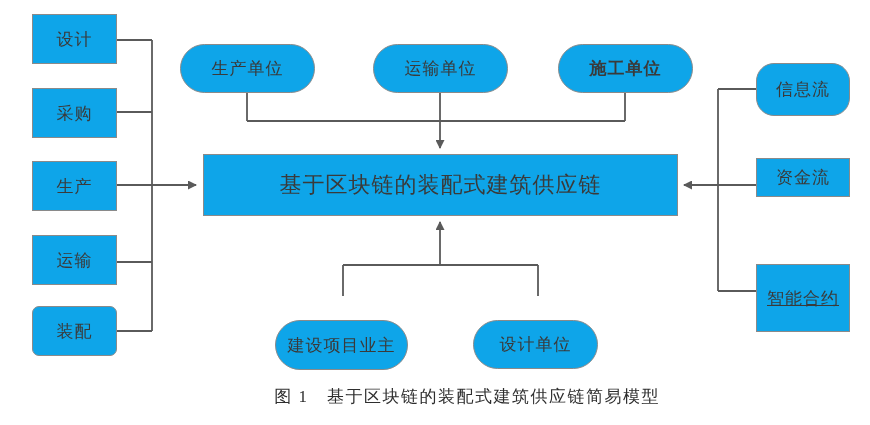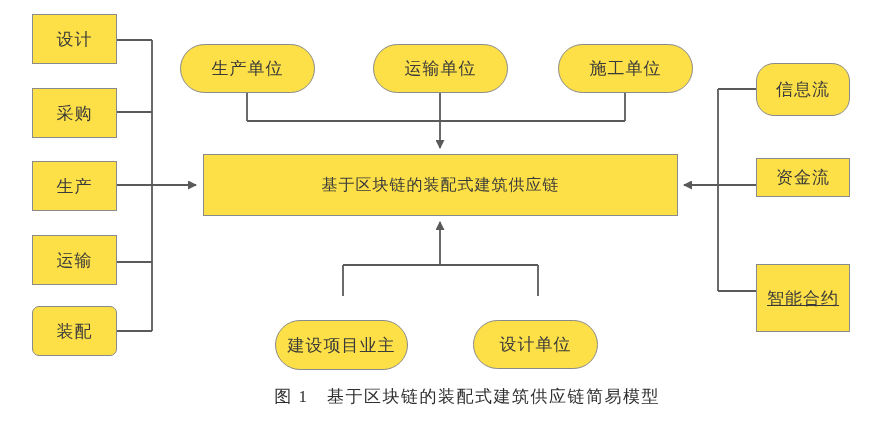--- a/index.html
+++ b/index.html
@@ -17,37 +17,37 @@
     background: #ffffff;
     overflow: hidden;
   }
   .node {
     position: absolute;
     box-sizing: border-box;
     display: flex;
     align-items: center;
     justify-content: center;
     color: #3a3a3a;
-    background: #fde047;
+    background: #0ea5e9;
     letter-spacing: 1px;
     white-space: nowrap;
   }
   .rect {
     border: 1.3px solid #8a8a8a;
     font-size: 17px;
   }
   .pill {
     border: 1.3px solid #8a8a8a;
     border-radius: 999px;
     font-size: 17px;
     margin-top: 24px;
   }
   .centerbox {
     border: 1.3px solid #8a8a8a;
-    font-size: 16px;
+    font-size: 22px;
   }
   .caption {
     position: absolute;
     left: 0;
     width: 870px;
     text-align: center;
     font-size: 17px;
     color: #2e2e2e;
     letter-spacing: 1.5px;
   }
@@ -131,21 +131,21 @@
   <div class="node rect" style="left:32px; top:306px; width:85px; height:50px;border-radius:7px;">
     <span>装配</span>
   </div>
 
   <div class="node pill" style="left:180px; top:20px; width:135px; height:49px;">
     <span>生产单位</span>
   </div>
   <div class="node pill" style="left:373px; top:20px; width:135px; height:49px;">
     <span>运输单位</span>
   </div>
-  <div class="node pill" style="left:558px; top:20px; width:135px; height:49px;">
+  <div class="node pill" style="left:558px; top:20px; width:135px; height:49px;font-weight:bold;">
     <span>施工单位</span>
   </div>
 
   <div class="node centerbox" style="left:203px; top:154px; width:475px; height:62px;">
     <span>基于区块链的装配式建筑供应链</span>
   </div>
 
   <div class="node pill" style="left:275px; top:296px; width:133px; height:50px;">
     <span>建设项目业主</span>
   </div>

